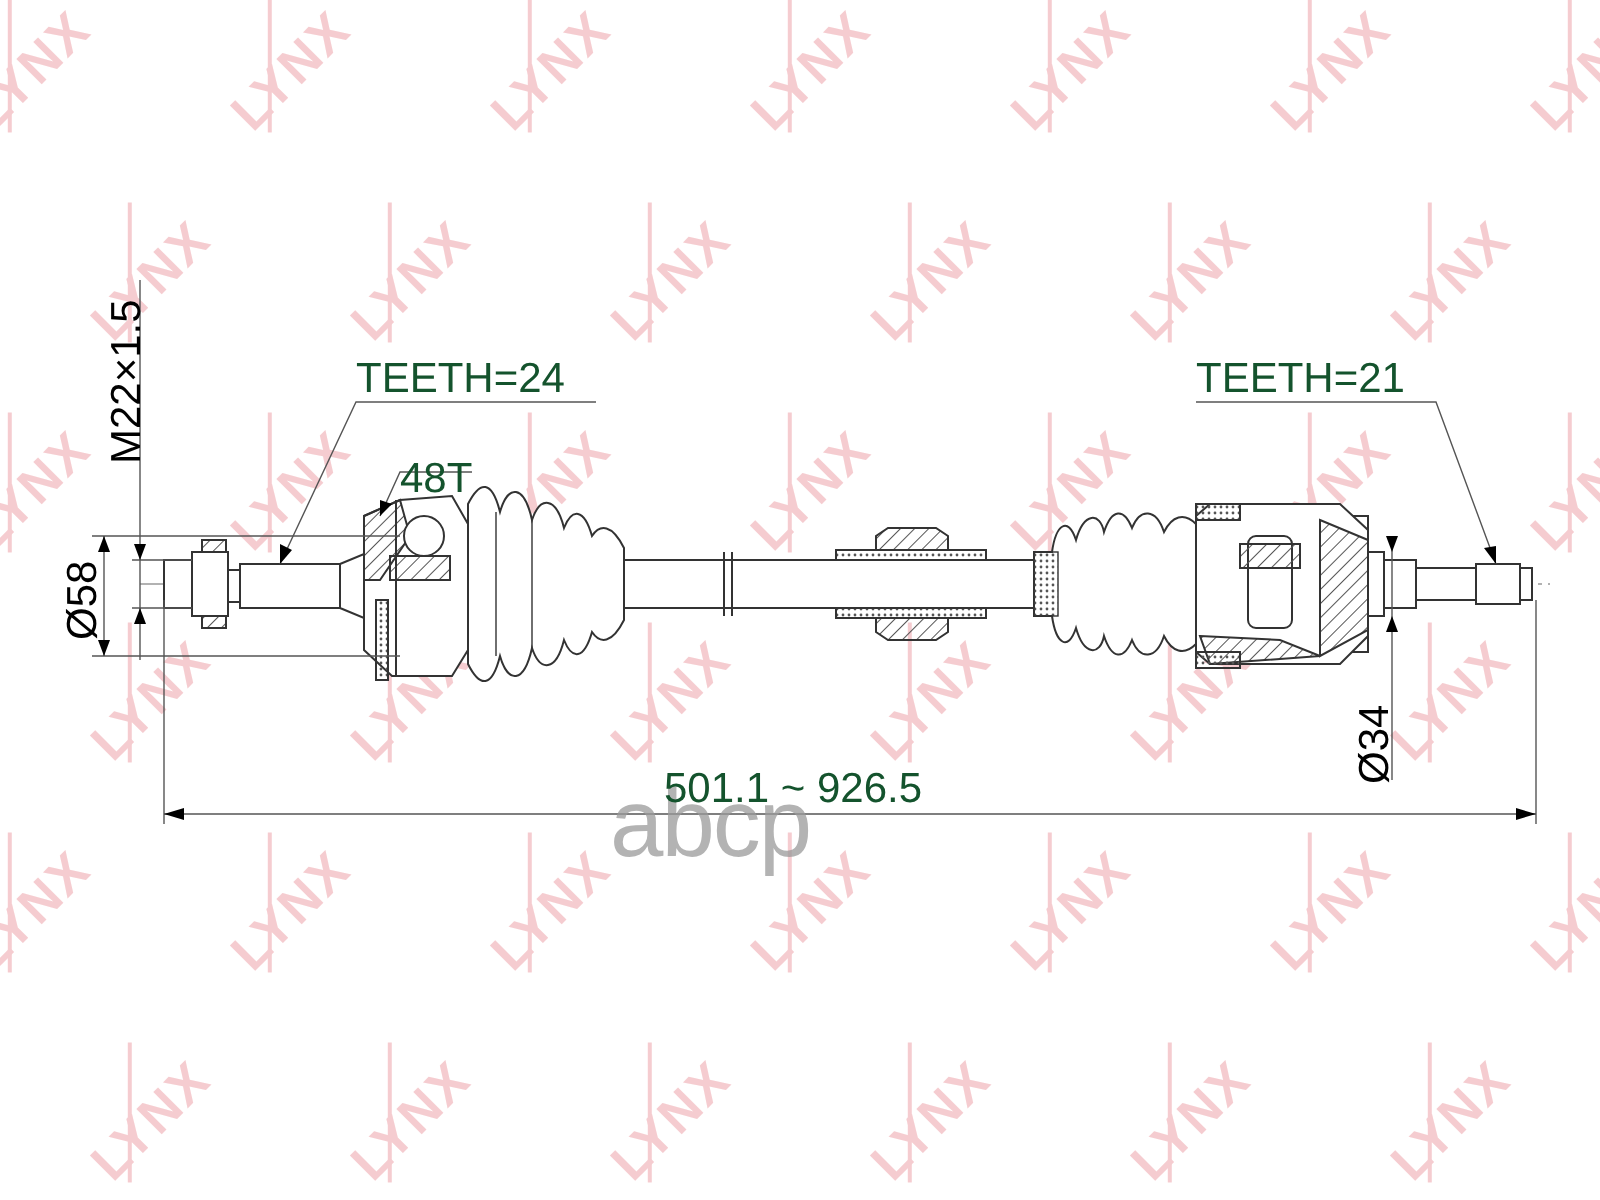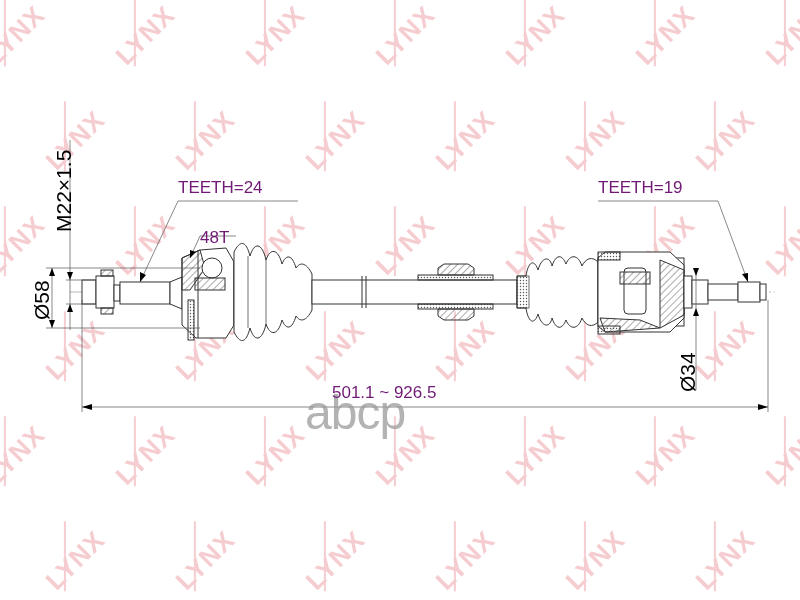--- a/index.html
+++ b/index.html
@@ -1,20 +1,20 @@
 <!DOCTYPE html>
 <html><head>
 <meta charset="utf-8">
 <style>
   html, body { margin: 0; padding: 0; }
   body { width: 800px; height: 600px; background: #ffffff; position: relative; overflow: hidden; font-family: "Liberation Sans", sans-serif; }
   #canvas { position: absolute; left: 0; top: 0; width: 800px; height: 600px; }
   .wm { position: absolute; color: #f4c4c8; font-weight: bold; font-size: 26px; transform: rotate(-45deg); transform-origin: center; letter-spacing: 1px; opacity: 0.85; font-family: "Liberation Sans", sans-serif; }
   .wm::after { content: ""; position: absolute; left: 30px; top: -30px; width: 2px; height: 70px; background: #f4c4c8; transform: rotate(45deg); }
-  .label { position: absolute; font-size: 17px; color: #701a75; font-family: "Liberation Sans", sans-serif; white-space: nowrap; }
+  .label { position: absolute; font-size: 21px; color: #14532d; font-family: "Liberation Sans", sans-serif; white-space: nowrap; }
   .vlabel { position: absolute; font-size: 21px; color: #000; transform: rotate(-90deg); transform-origin: left top; white-space: nowrap; font-family: "Liberation Sans", sans-serif; }
   .store-logo { position: absolute; left: 305px; top: 385px; font-size: 48px; font-weight: normal; color: #9a9a9a; opacity: 0.75; letter-spacing: -1px; font-family: "Liberation Sans", sans-serif; }
 </style>
 </head>
 <body>
 
 <div id="watermarks">
     <div class="wm" style="left: -20px; top: 20px;">LYNX</div>
     <div class="wm" style="left: 110px; top: 20px;">LYNX</div>
     <div class="wm" style="left: 240px; top: 20px;">LYNX</div>
@@ -160,16 +160,16 @@
     <polygon points="140,282 140,272 146,275"></polygon>
     <polygon points="748,282 742,274 748,273"></polygon>
     <polygon points="190,258 190,250 196,252"></polygon>
   </g>
 </svg>
 
 <div class="vlabel" style="left:52px; top:232px;">M22×1.5</div>
 <div class="vlabel" style="left:30px; top:320px;">Ø58</div>
 <div class="label" style="left:178px; top:178px;">TEETH=24</div>
 <div class="label" style="left:200px; top:228px;">48T</div>
-<div class="label" style="left:598px; top:178px;">TEETH=19</div>
+<div class="label" style="left:598px; top:178px;">TEETH=21</div>
 <div class="vlabel" style="left:676px; top:392px;">Ø34</div>
 <div class="store-logo">abcp</div>
 <div class="label" style="left:332px; top:383px;">501.1 ~ 926.5</div>
 
 </body></html>

